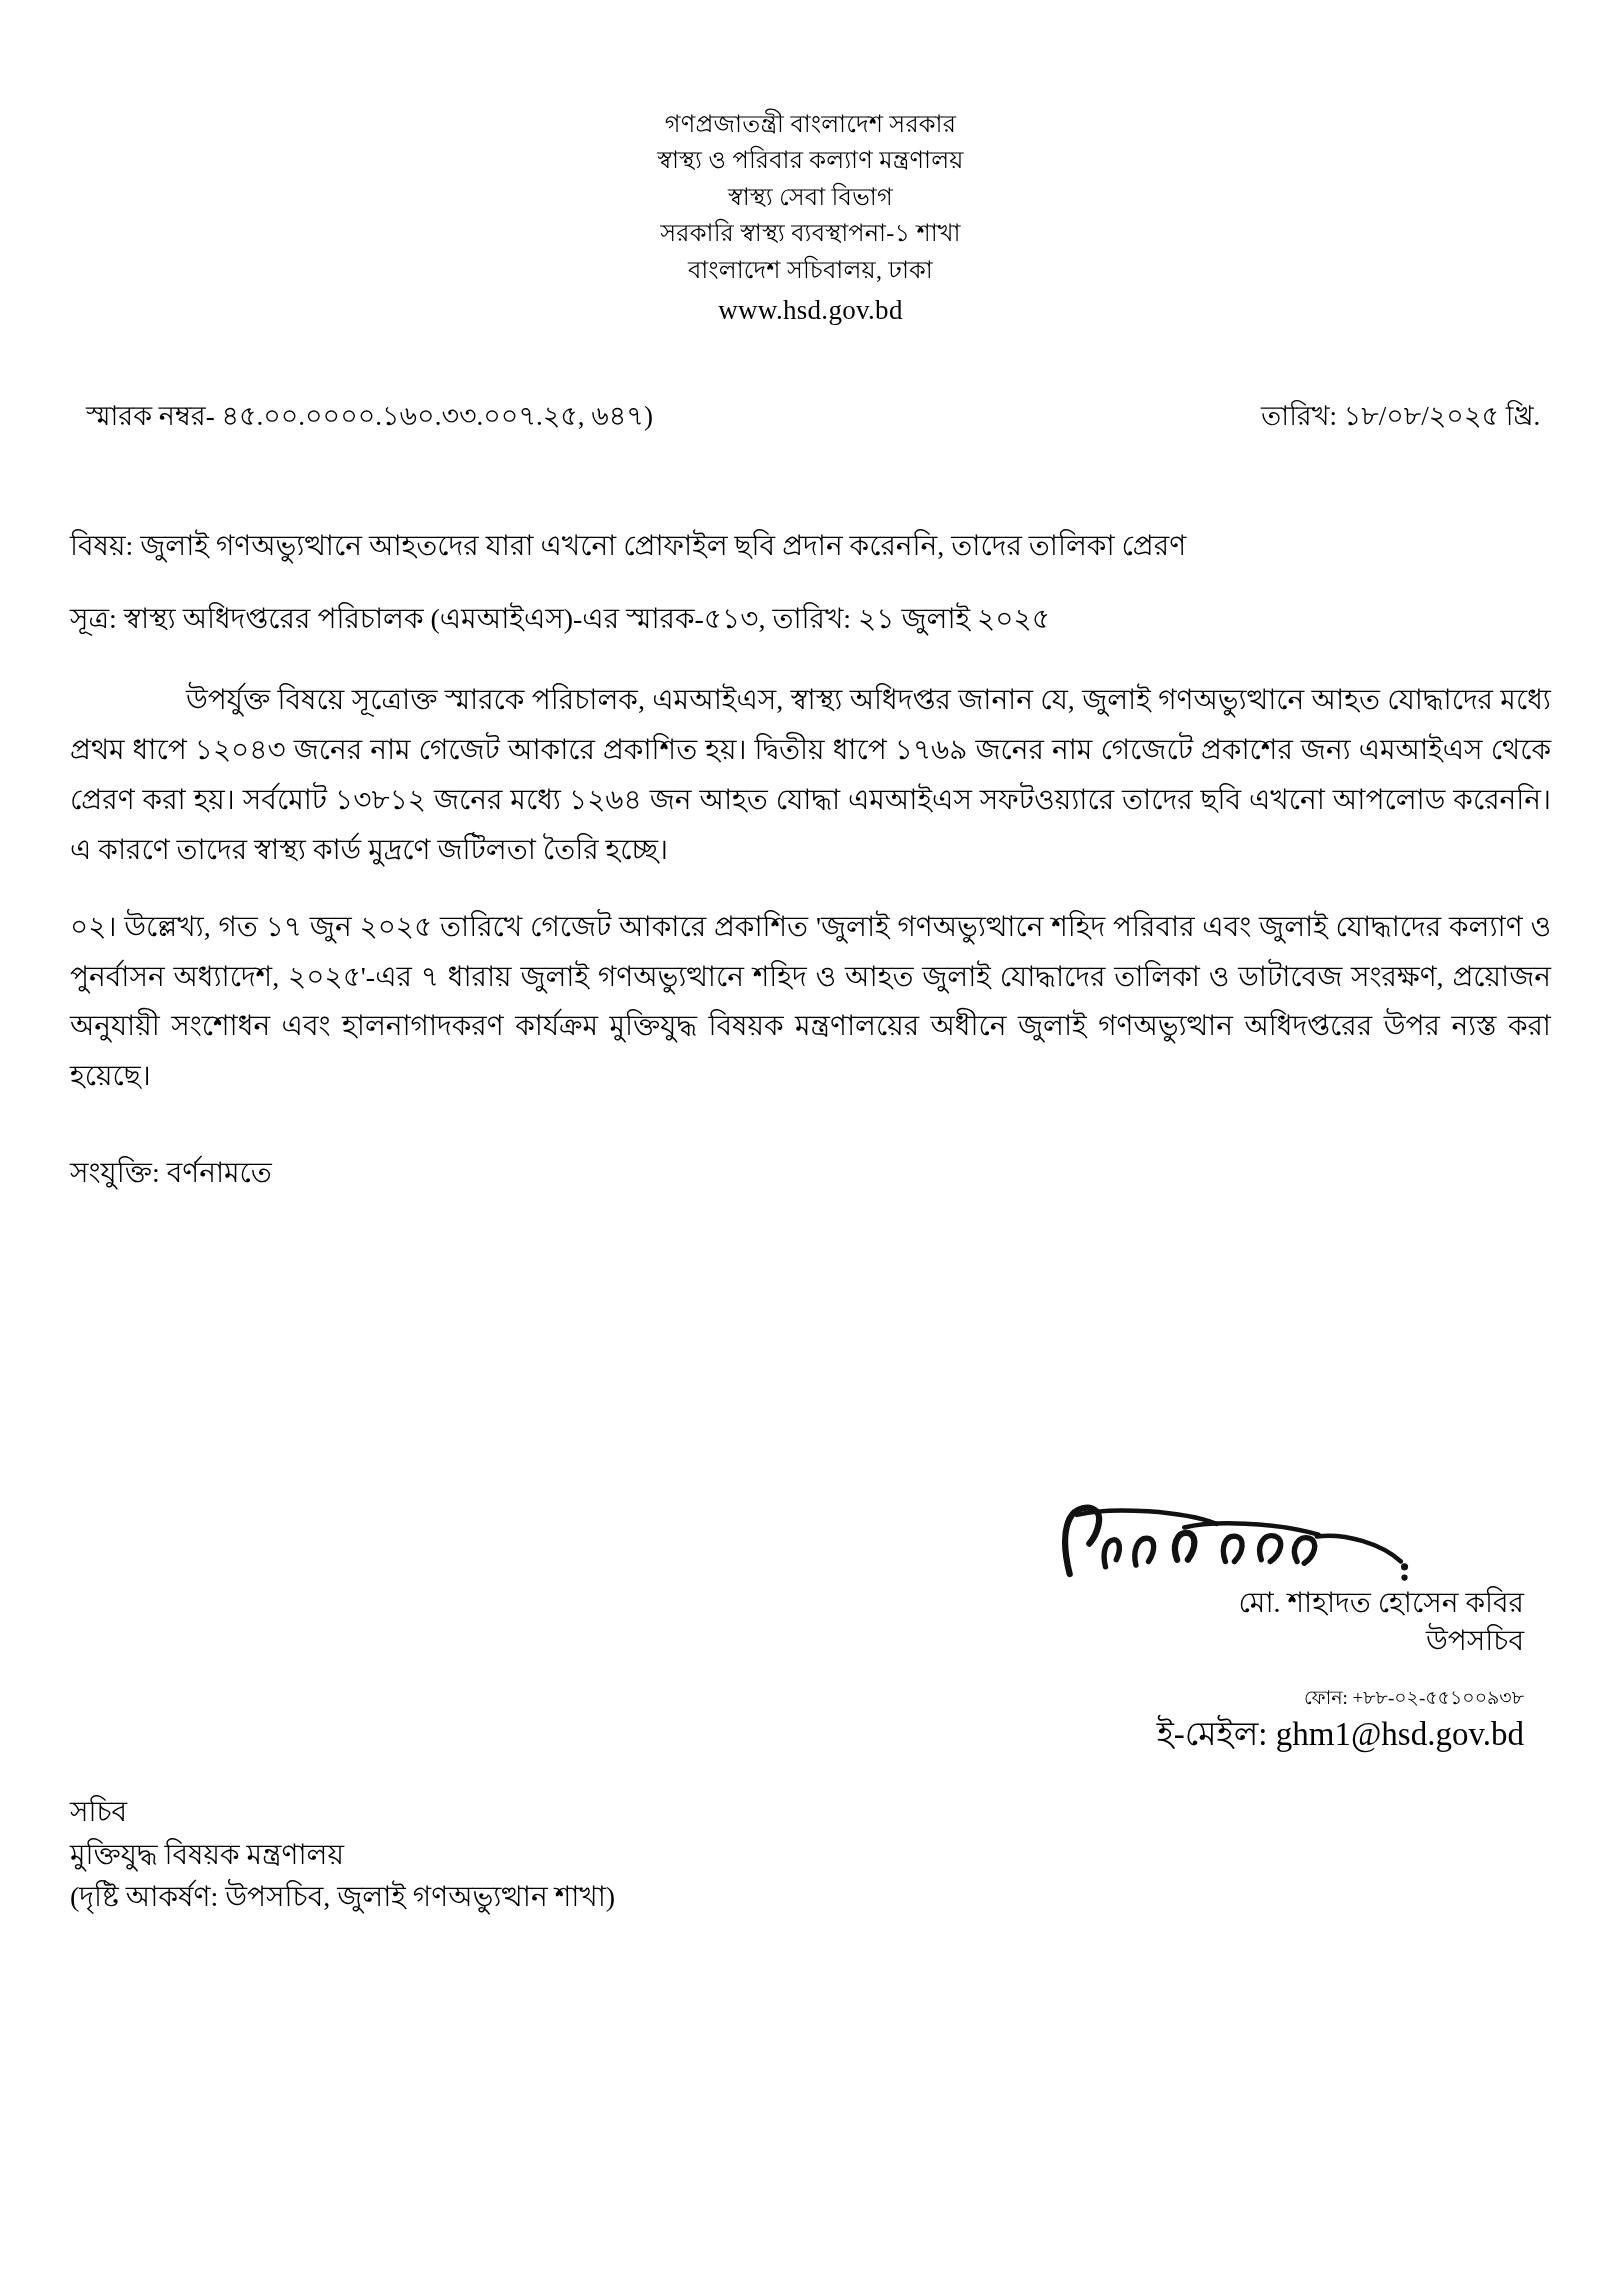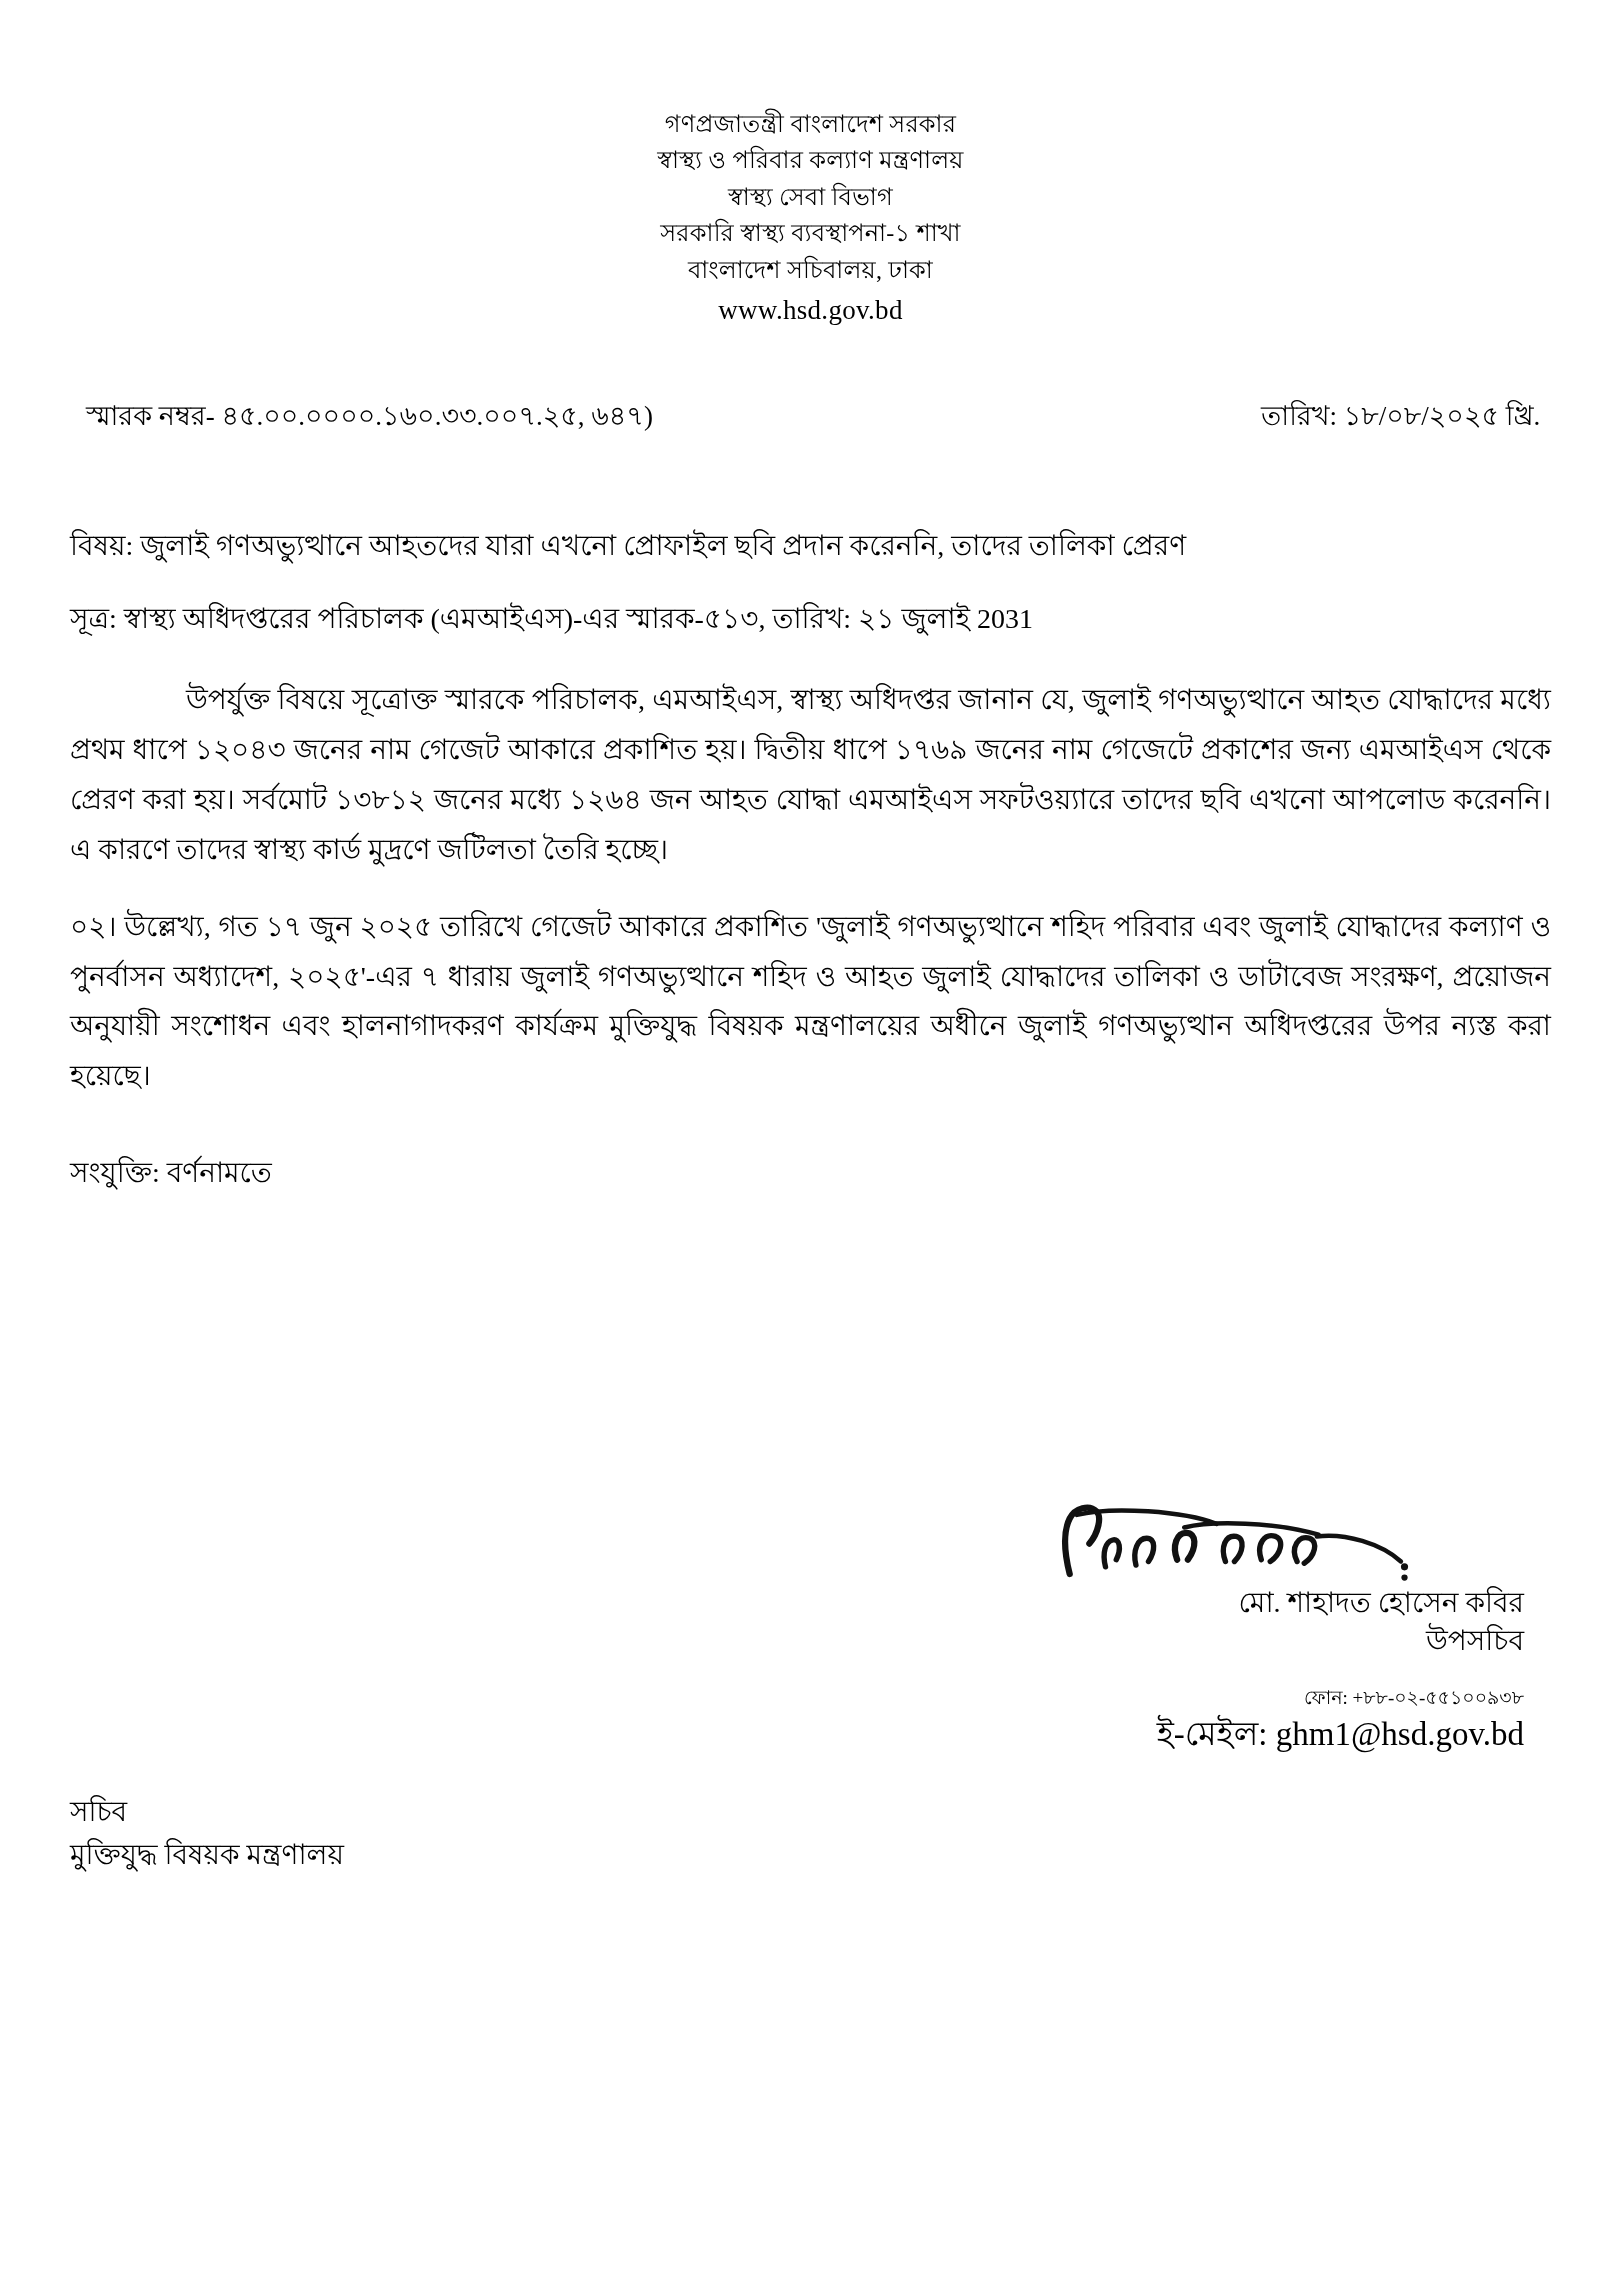--- a/index.html
+++ b/index.html
@@ -165,21 +165,21 @@
     <div class="letterhead-line website">www.hsd.gov.bd</div>
   </div>
 
   <div class="memo-row">
     <div class="memo-number">স্মারক নম্বর- ৪৫.০০.০০০০.১৬০.৩৩.০০৭.২৫, ৬৪৭)</div>
     <div class="memo-date">তারিখ: ১৮/০৮/২০২৫ খ্রি.</div>
   </div>
 
   <div class="subject-line">বিষয়: জুলাই গণঅভ্যুত্থানে আহতদের যারা এখনো প্রোফাইল ছবি প্রদান করেননি, তাদের তালিকা প্রেরণ</div>
 
-  <div class="reference-line">সূত্র: স্বাস্থ্য অধিদপ্তরের পরিচালক (এমআইএস)-এর স্মারক-৫১৩, তারিখ: ২১ জুলাই 2031</div>
+  <div class="reference-line">সূত্র: স্বাস্থ্য অধিদপ্তরের পরিচালক (এমআইএস)-এর স্মারক-৫১৩, তারিখ: ২১ জুলাই ২০২৫</div>
 
   <div class="body-block">
     <p class="para first">উপর্যুক্ত বিষয়ে সূত্রোক্ত স্মারকে পরিচালক, এমআইএস, স্বাস্থ্য অধিদপ্তর জানান যে, জুলাই গণঅভ্যুত্থানে আহত যোদ্ধাদের মধ্যে প্রথম ধাপে ১২০৪৩ জনের নাম গেজেট আকারে প্রকাশিত হয়। দ্বিতীয় ধাপে ১৭৬৯ জনের নাম গেজেটে প্রকাশের জন্য এমআইএস থেকে প্রেরণ করা হয়। সর্বমোট ১৩৮১২ জনের মধ্যে ১২৬৪ জন আহত যোদ্ধা এমআইএস সফটওয়্যারে তাদের ছবি এখনো আপলোড করেননি। এ কারণে তাদের স্বাস্থ্য কার্ড মুদ্রণে জটিলতা তৈরি হচ্ছে।</p>
     <p class="para">০২। উল্লেখ্য, গত ১৭ জুন ২০২৫ তারিখে গেজেট আকারে প্রকাশিত 'জুলাই গণঅভ্যুত্থানে শহিদ পরিবার এবং জুলাই যোদ্ধাদের কল্যাণ ও পুনর্বাসন অধ্যাদেশ, ২০২৫'-এর ৭ ধারায় জুলাই গণঅভ্যুত্থানে শহিদ ও আহত জুলাই যোদ্ধাদের তালিকা ও ডাটাবেজ সংরক্ষণ, প্রয়োজন অনুযায়ী সংশোধন এবং হালনাগাদকরণ কার্যক্রম মুক্তিযুদ্ধ বিষয়ক মন্ত্রণালয়ের অধীনে জুলাই গণঅভ্যুত্থান অধিদপ্তরের উপর ন্যস্ত করা হয়েছে।</p>
   </div>
 
   <div class="attachment-line">সংযুক্তি: বর্ণনামতে</div>
 
   <div class="signature-block">
     <div class="signature-mark">
@@ -202,16 +202,17 @@
     </div>
     <div class="signer-name">মো. শাহাদত হোসেন কবির</div>
     <div class="signer-designation">উপসচিব</div>
     <div class="signer-phone">ফোন: +৮৮-০২-৫৫১০০৯৩৮</div>
     <div class="signer-email">ই-মেইল: ghm1@hsd.gov.bd</div>
   </div>
 
   <div class="addressee-block">
     <div class="addressee-line">সচিব</div>
     <div class="addressee-line">মুক্তিযুদ্ধ বিষয়ক মন্ত্রণালয়</div>
+    <div class="addressee-line">(দৃষ্টি আকর্ষণ: উপসচিব, জুলাই গণঅভ্যুত্থান শাখা)</div>
   </div>
 
 </div>
 
 
 </body></html>

